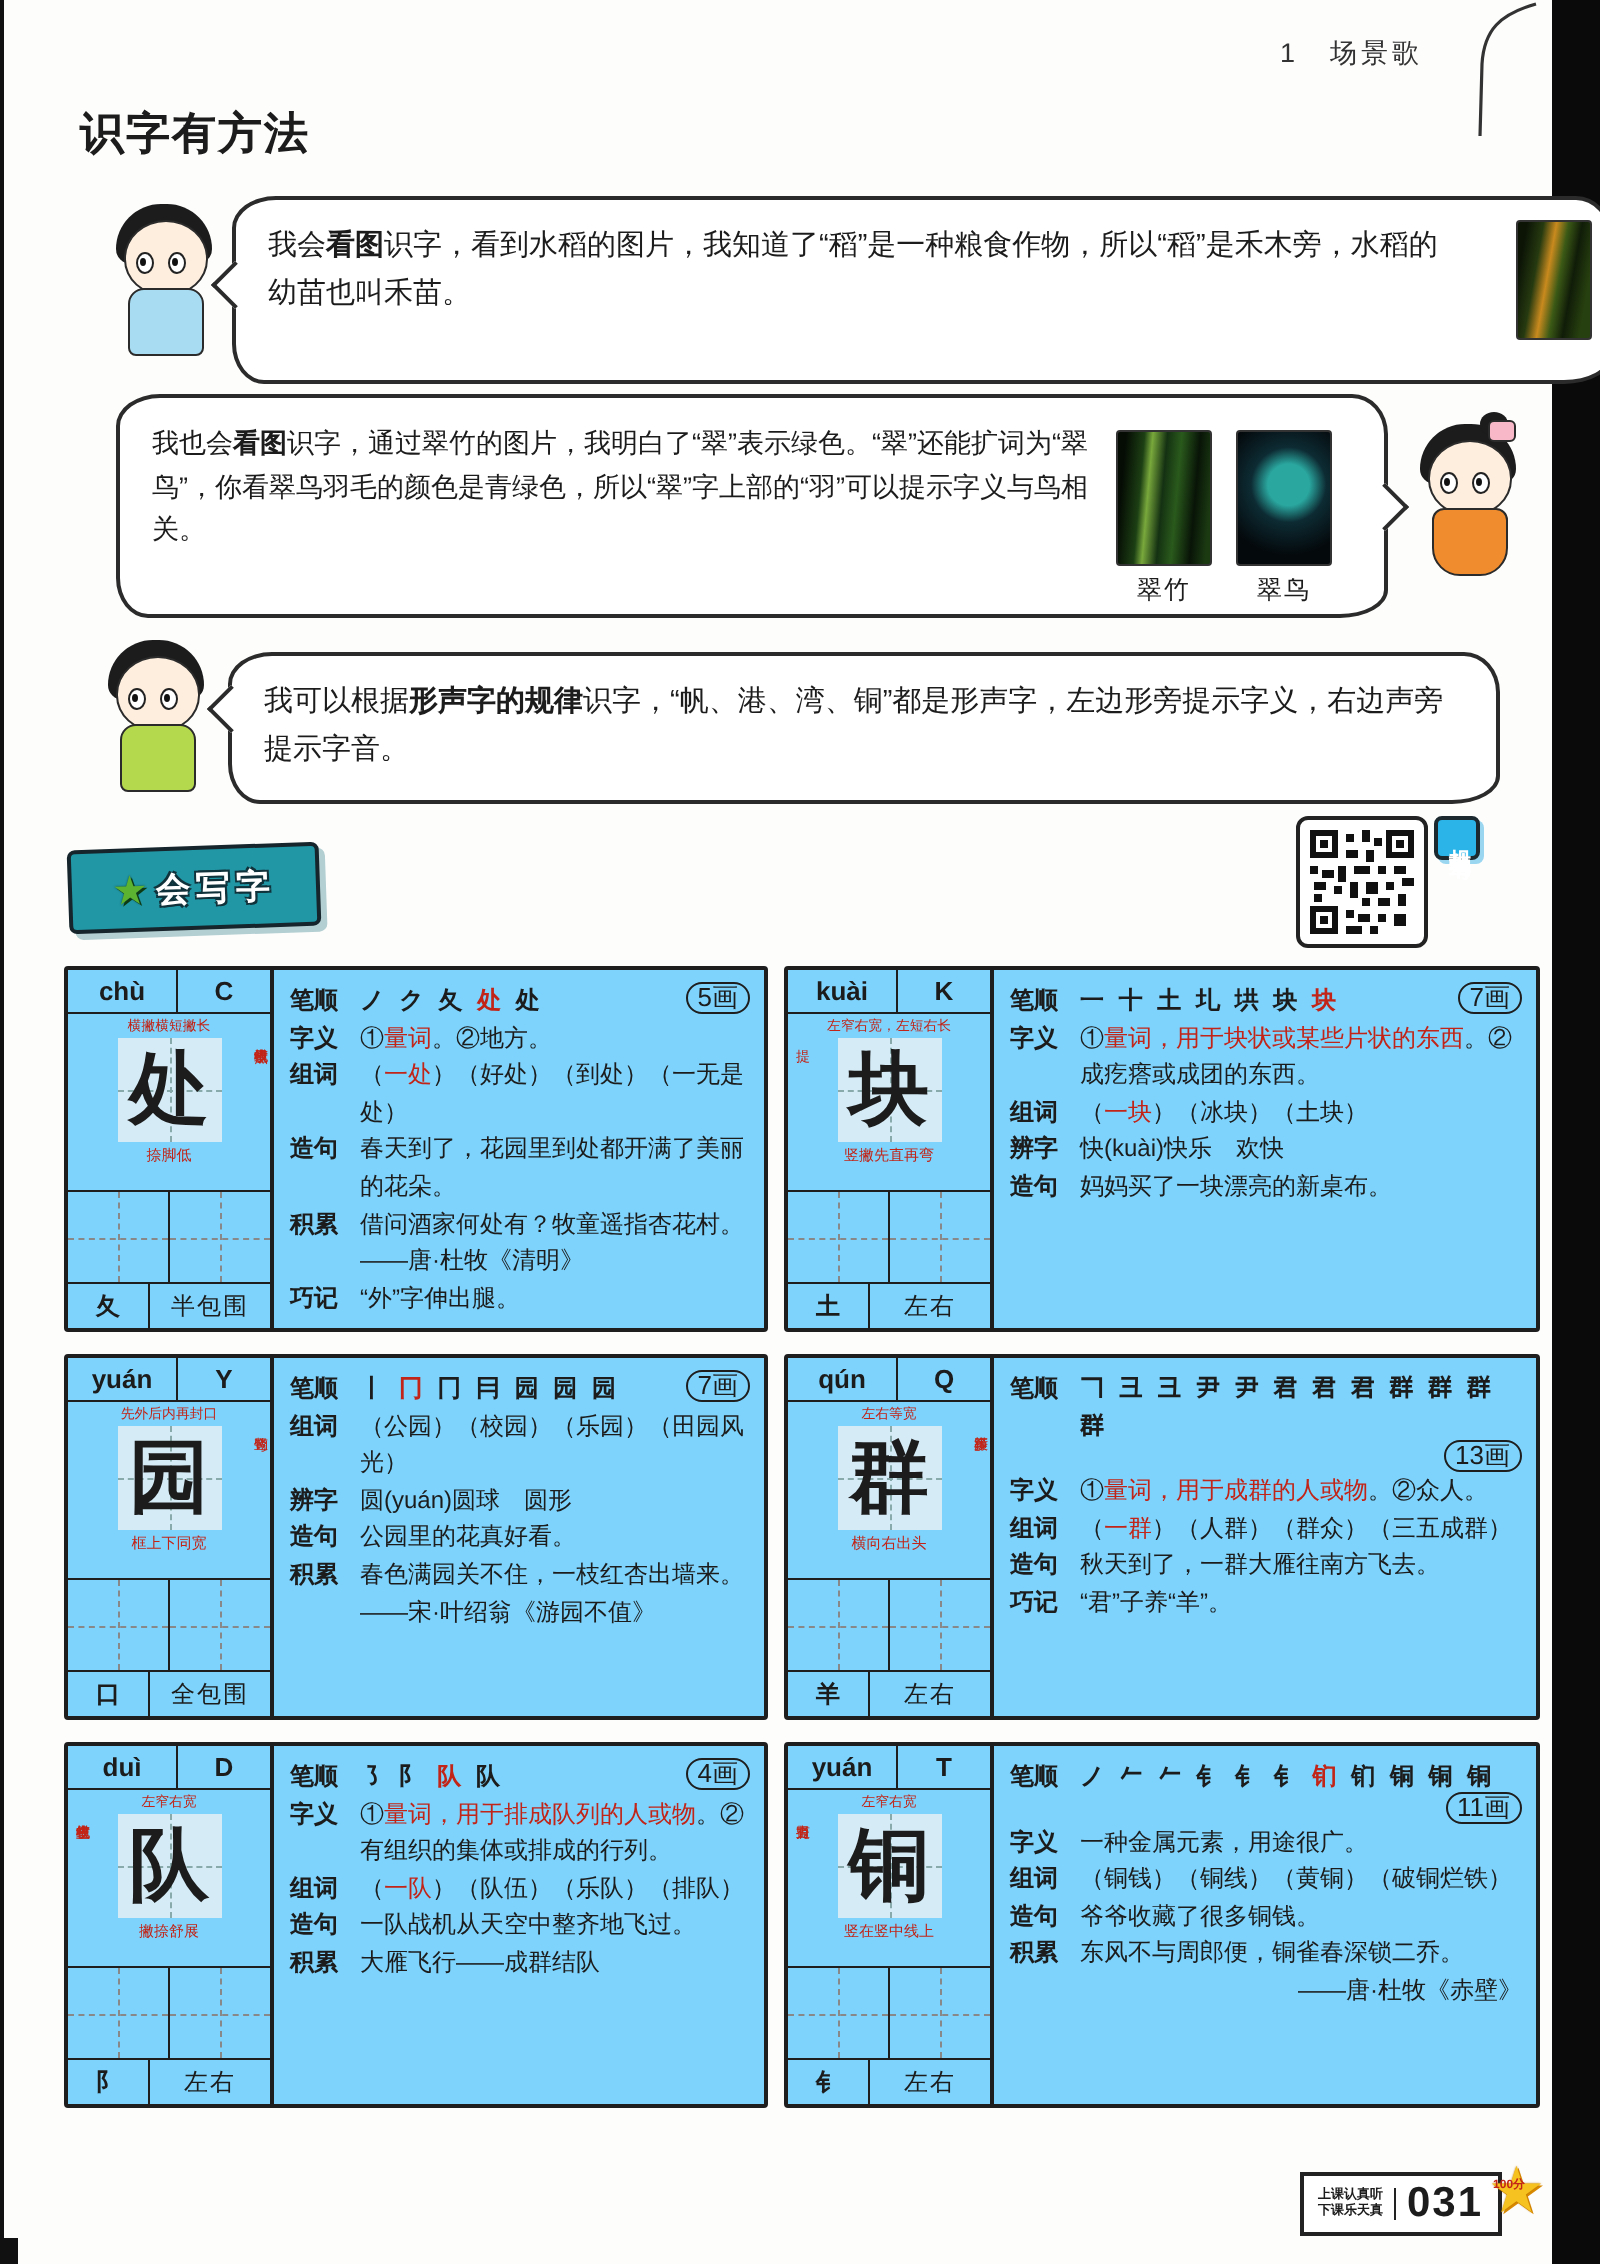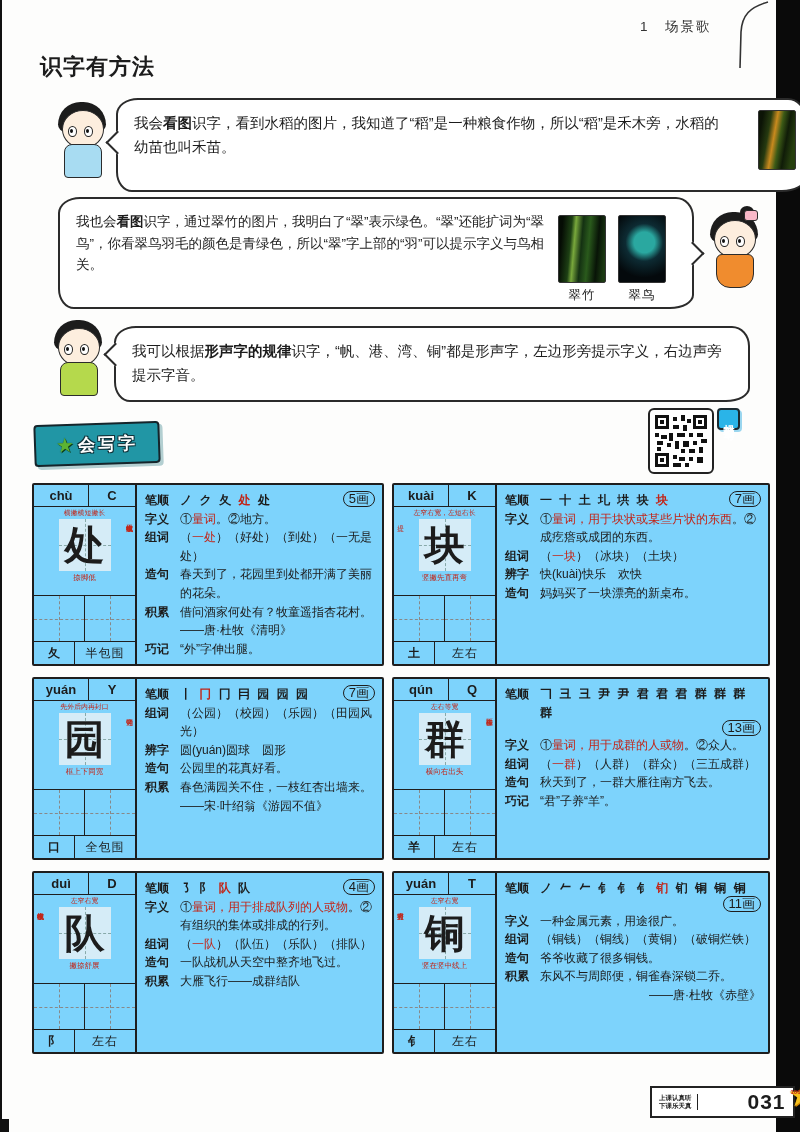--- a/index.html
+++ b/index.html
@@ -99,21 +99,21 @@
   .rlabel{font-weight:700;flex:0 0 30px;margin-right:5px;white-space:nowrap;}
   .rtext{flex:1;}
   .rtext.strokes{letter-spacing:2px;font-weight:600;}
   .row.ralign .rtext{text-align:right;}
   .badge{float:right;border:1.4px solid #1e1e1e;border-radius:8px;padding:0 5px;font-size:13px;
          font-weight:400;line-height:14px;margin-left:4px;letter-spacing:0;}
   .badge-line{display:block;text-align:right;margin-top:-2px;}
 
   
   #footer-badge{position:absolute;left:650px;top:1086px;border:2px solid #222;background:#fff;
-                display:flex;align-items:center;padding:2px 7px;gap:44px;}
+                display:flex;align-items:center;padding:2px 7px;}
   #footer-motto{font-size:6.5px;font-weight:700;line-height:1.25;border-right:1.5px solid #222;
                 padding-right:5px;margin-right:6px;white-space:nowrap;}
   #footer-page{font-size:21px;font-weight:800;letter-spacing:1px;}
   #footer-star{position:absolute;right:-24px;top:-12px;font-size:32px;color:#f6c21f;
                text-shadow:0 0 1px #b56f00,1px 1px 0 #d98a00;}
   #footer-star-label{position:absolute;right:-14px;top:0px;font-size:6px;color:#c22417;font-weight:700;}
 </style>
 </head>
 <body>
 

